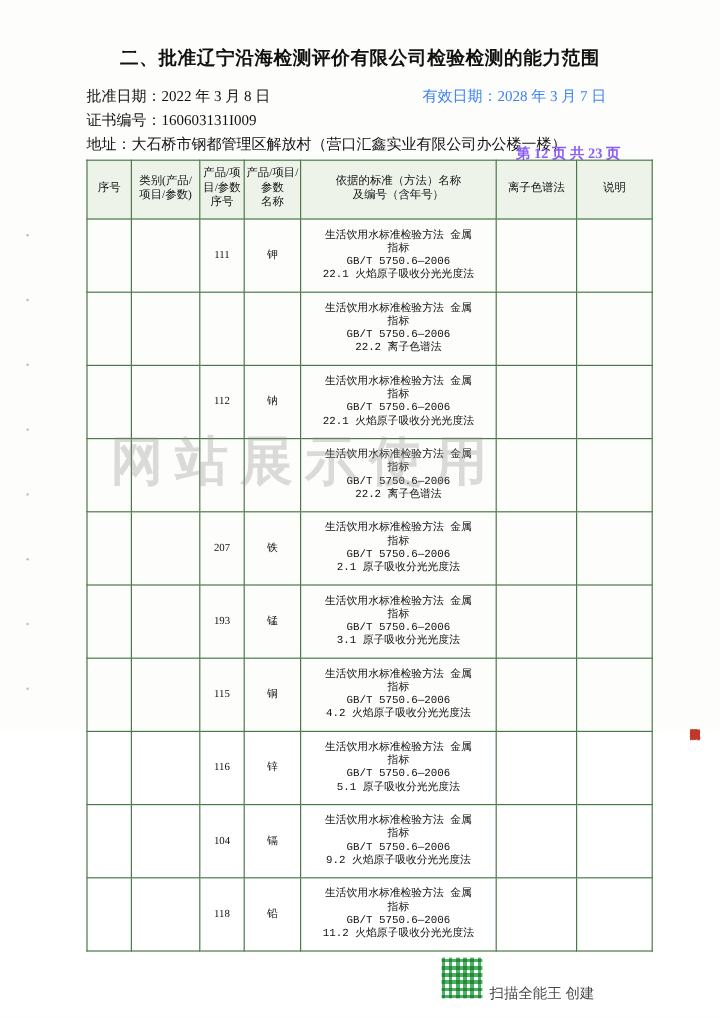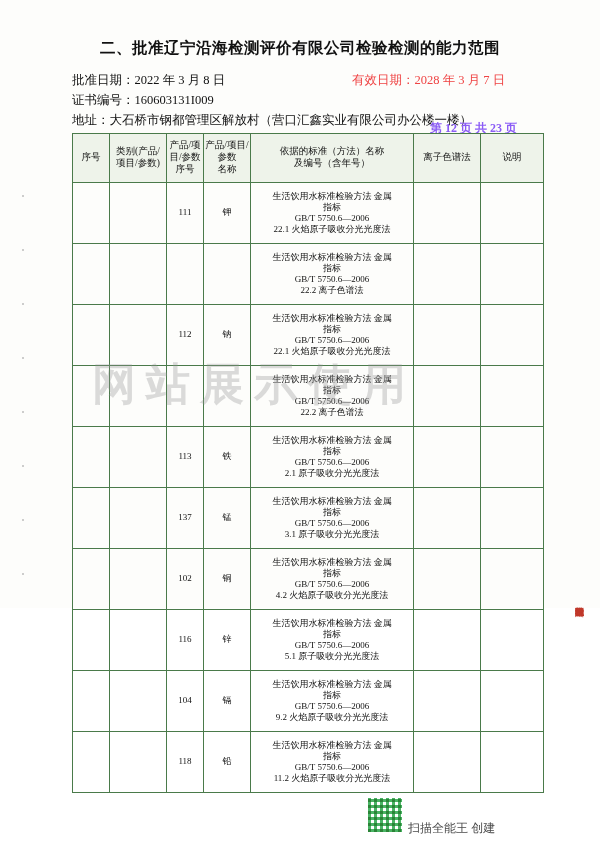--- a/index.html
+++ b/index.html
@@ -39,21 +39,21 @@
     left: 72px;
     font-size: 12.5px;
     color: #111;
   }
   .meta-approve { top: 72px; }
   .meta-valid {
     position: absolute;
     left: 352px;
     top: 72px;
     font-size: 12.5px;
-    color: #ef4444;
+    color: #3b82f6;
   }
   .meta-cert { top: 92px; }
   .meta-addr { top: 112px; }
   .meta-page {
     position: absolute;
     left: 430px;
     top: 120px;
     font-size: 12px;
     font-weight: bold;
     color: #8b5cf6;
@@ -90,21 +90,21 @@
   .col-std { width: 160px; }
   .col-limit { width: 64px; }
   .col-note { width: 60px; }
   td.std {
     text-align: left;
     padding: 3px 3px 3px 4px;
     font-size: 8.6px;
     line-height: 1.35;
     height: 60px;
   }
-  td.std div { white-space: nowrap; }
+  td.std div { white-space: nowrap; font-family: Liberation Mono, monospace; }
   
   .watermark {
     position: absolute;
     left: 92px;
     top: 355px;
     width: 420px;
     font-size: 44px;
     font-family: Liberation Mono, monospace;
     color: rgba(150,150,150,0.33);
     letter-spacing: 10px;
@@ -260,49 +260,49 @@
             <div>指标</div>
             <div>GB/T 5750.6—2006</div>
             <div>22.2 离子色谱法</div>
           </td>
           <td class="col-limit"></td>
           <td class="col-note"></td>
         </tr>
         <tr>
           <td class="col-seq"></td>
           <td class="col-cat"></td>
-          <td class="col-pseq">113</td>
+          <td class="col-pseq">207</td>
           <td class="col-pname">铁</td>
           <td class="col-std std">
             <div>生活饮用水标准检验方法  金属</div>
             <div>指标</div>
             <div>GB/T 5750.6—2006</div>
             <div>2.1 原子吸收分光光度法</div>
           </td>
           <td class="col-limit"></td>
           <td class="col-note"></td>
         </tr>
         <tr>
           <td class="col-seq"></td>
           <td class="col-cat"></td>
-          <td class="col-pseq">137</td>
+          <td class="col-pseq">193</td>
           <td class="col-pname">锰</td>
           <td class="col-std std">
             <div>生活饮用水标准检验方法  金属</div>
             <div>指标</div>
             <div>GB/T 5750.6—2006</div>
             <div>3.1 原子吸收分光光度法</div>
           </td>
           <td class="col-limit"></td>
           <td class="col-note"></td>
         </tr>
         <tr>
           <td class="col-seq"></td>
           <td class="col-cat"></td>
-          <td class="col-pseq">102</td>
+          <td class="col-pseq">115</td>
           <td class="col-pname">铜</td>
           <td class="col-std std">
             <div>生活饮用水标准检验方法  金属</div>
             <div>指标</div>
             <div>GB/T 5750.6—2006</div>
             <div>4.2 火焰原子吸收分光光度法</div>
           </td>
           <td class="col-limit"></td>
           <td class="col-note"></td>
         </tr>

